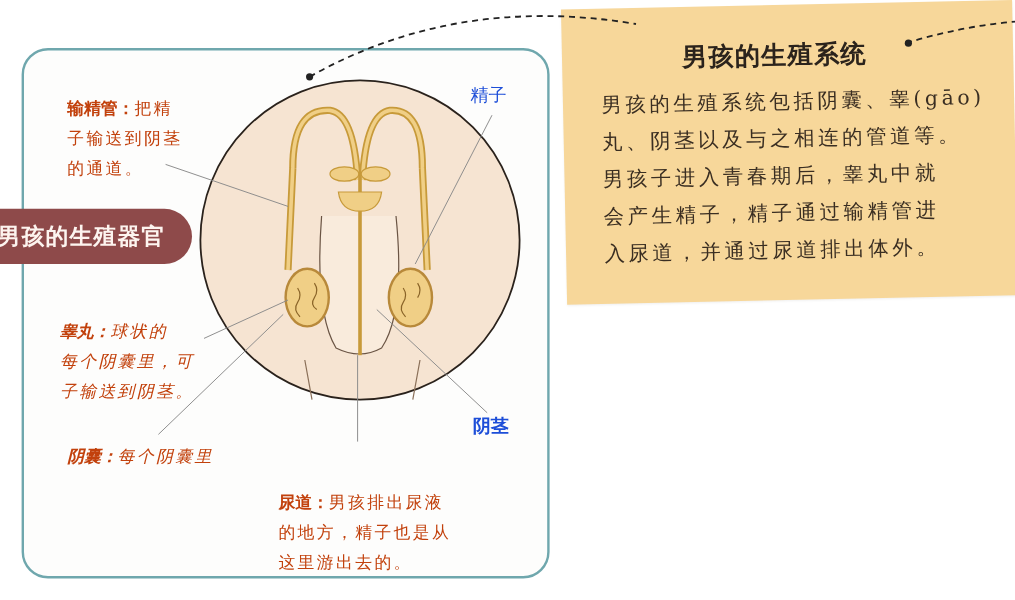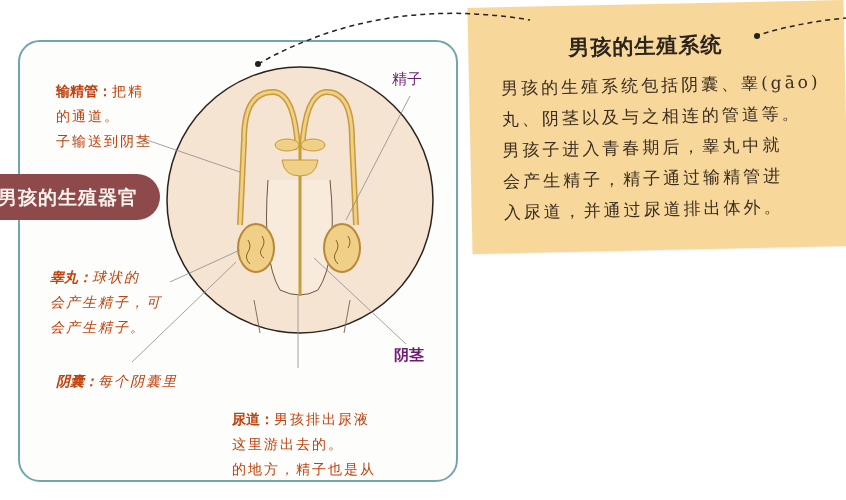--- a/index.html
+++ b/index.html
@@ -35,21 +35,21 @@
       color: #fdf4ef; font-family: "DejaVu Sans", sans-serif; font-weight: bold;
       font-size: 19px; line-height: 46px; padding-left: 10px; box-sizing: border-box;
       letter-spacing: 1px;
     }
     .label {
       position: absolute; font-size: 14px; line-height: 25px; letter-spacing: 2px;
       color: #c2410c; white-space: nowrap;
     }
     .label b { font-family: "DejaVu Sans", sans-serif; font-weight: bold; letter-spacing: 0; }
     .tag {
-      position: absolute; font-family: "DejaVu Sans", sans-serif; font-size: 15px; color: #701a75;
+      position: absolute; font-family: "DejaVu Sans", sans-serif; font-size: 15px; color: #1d4ed8;
     }
     svg.diagram { position: absolute; left: 0; top: 0; }
   </style>
 </head>
 <body>
 
 <div class="note">
   <div class="note-title">男孩的生殖系统</div>
   <div class="note-body">
     <div>男孩的生殖系统包括阴囊、睾(gāo)</div>
@@ -97,34 +97,34 @@
     <line x1="132" y1="362" x2="236" y2="262"></line>
     <line x1="298" y1="368" x2="298" y2="296"></line>
     <line x1="406" y1="344" x2="314" y2="258"></line>
   </g>
 </svg>
 
 <div class="badge">男孩的生殖器官</div>
 
 <div class="label" style="left:56px; top:79px;">
   <div><b>输精管：</b><span>把精</span></div>
+  <div>子输送到阴茎</div>
   <div>的通道。</div>
-  <div>子输送到阴茎</div>
 </div>
 
 <div class="label" style="left:50px; top:265px;font-style:italic;">
   <div><b>睾丸：</b><span>球状的</span></div>
-  <div>会产生精子，可</div>
-  <div>会产生精子。</div>
+  <div>每个阴囊里，可</div>
+  <div>子输送到阴茎。</div>
 </div>
 
 <div class="label" style="left:56px; top:369px;font-style:italic;">
   <div><b>阴囊：</b><span>每个阴囊里</span></div>
 </div>
 
 <div class="label" style="left:232px; top:384px;margin-top:23px;">
   <div><b>尿道：</b><span>男孩排出尿液</span></div>
+  <div>的地方，精子也是从</div>
   <div>这里游出去的。</div>
-  <div>的地方，精子也是从</div>
 </div>
 
 <div class="tag" style="left:392px; top:70px;">精子</div>
 <div class="tag" style="left:394px; top:346px;font-weight:bold;">阴茎</div>
 
 </body></html>

